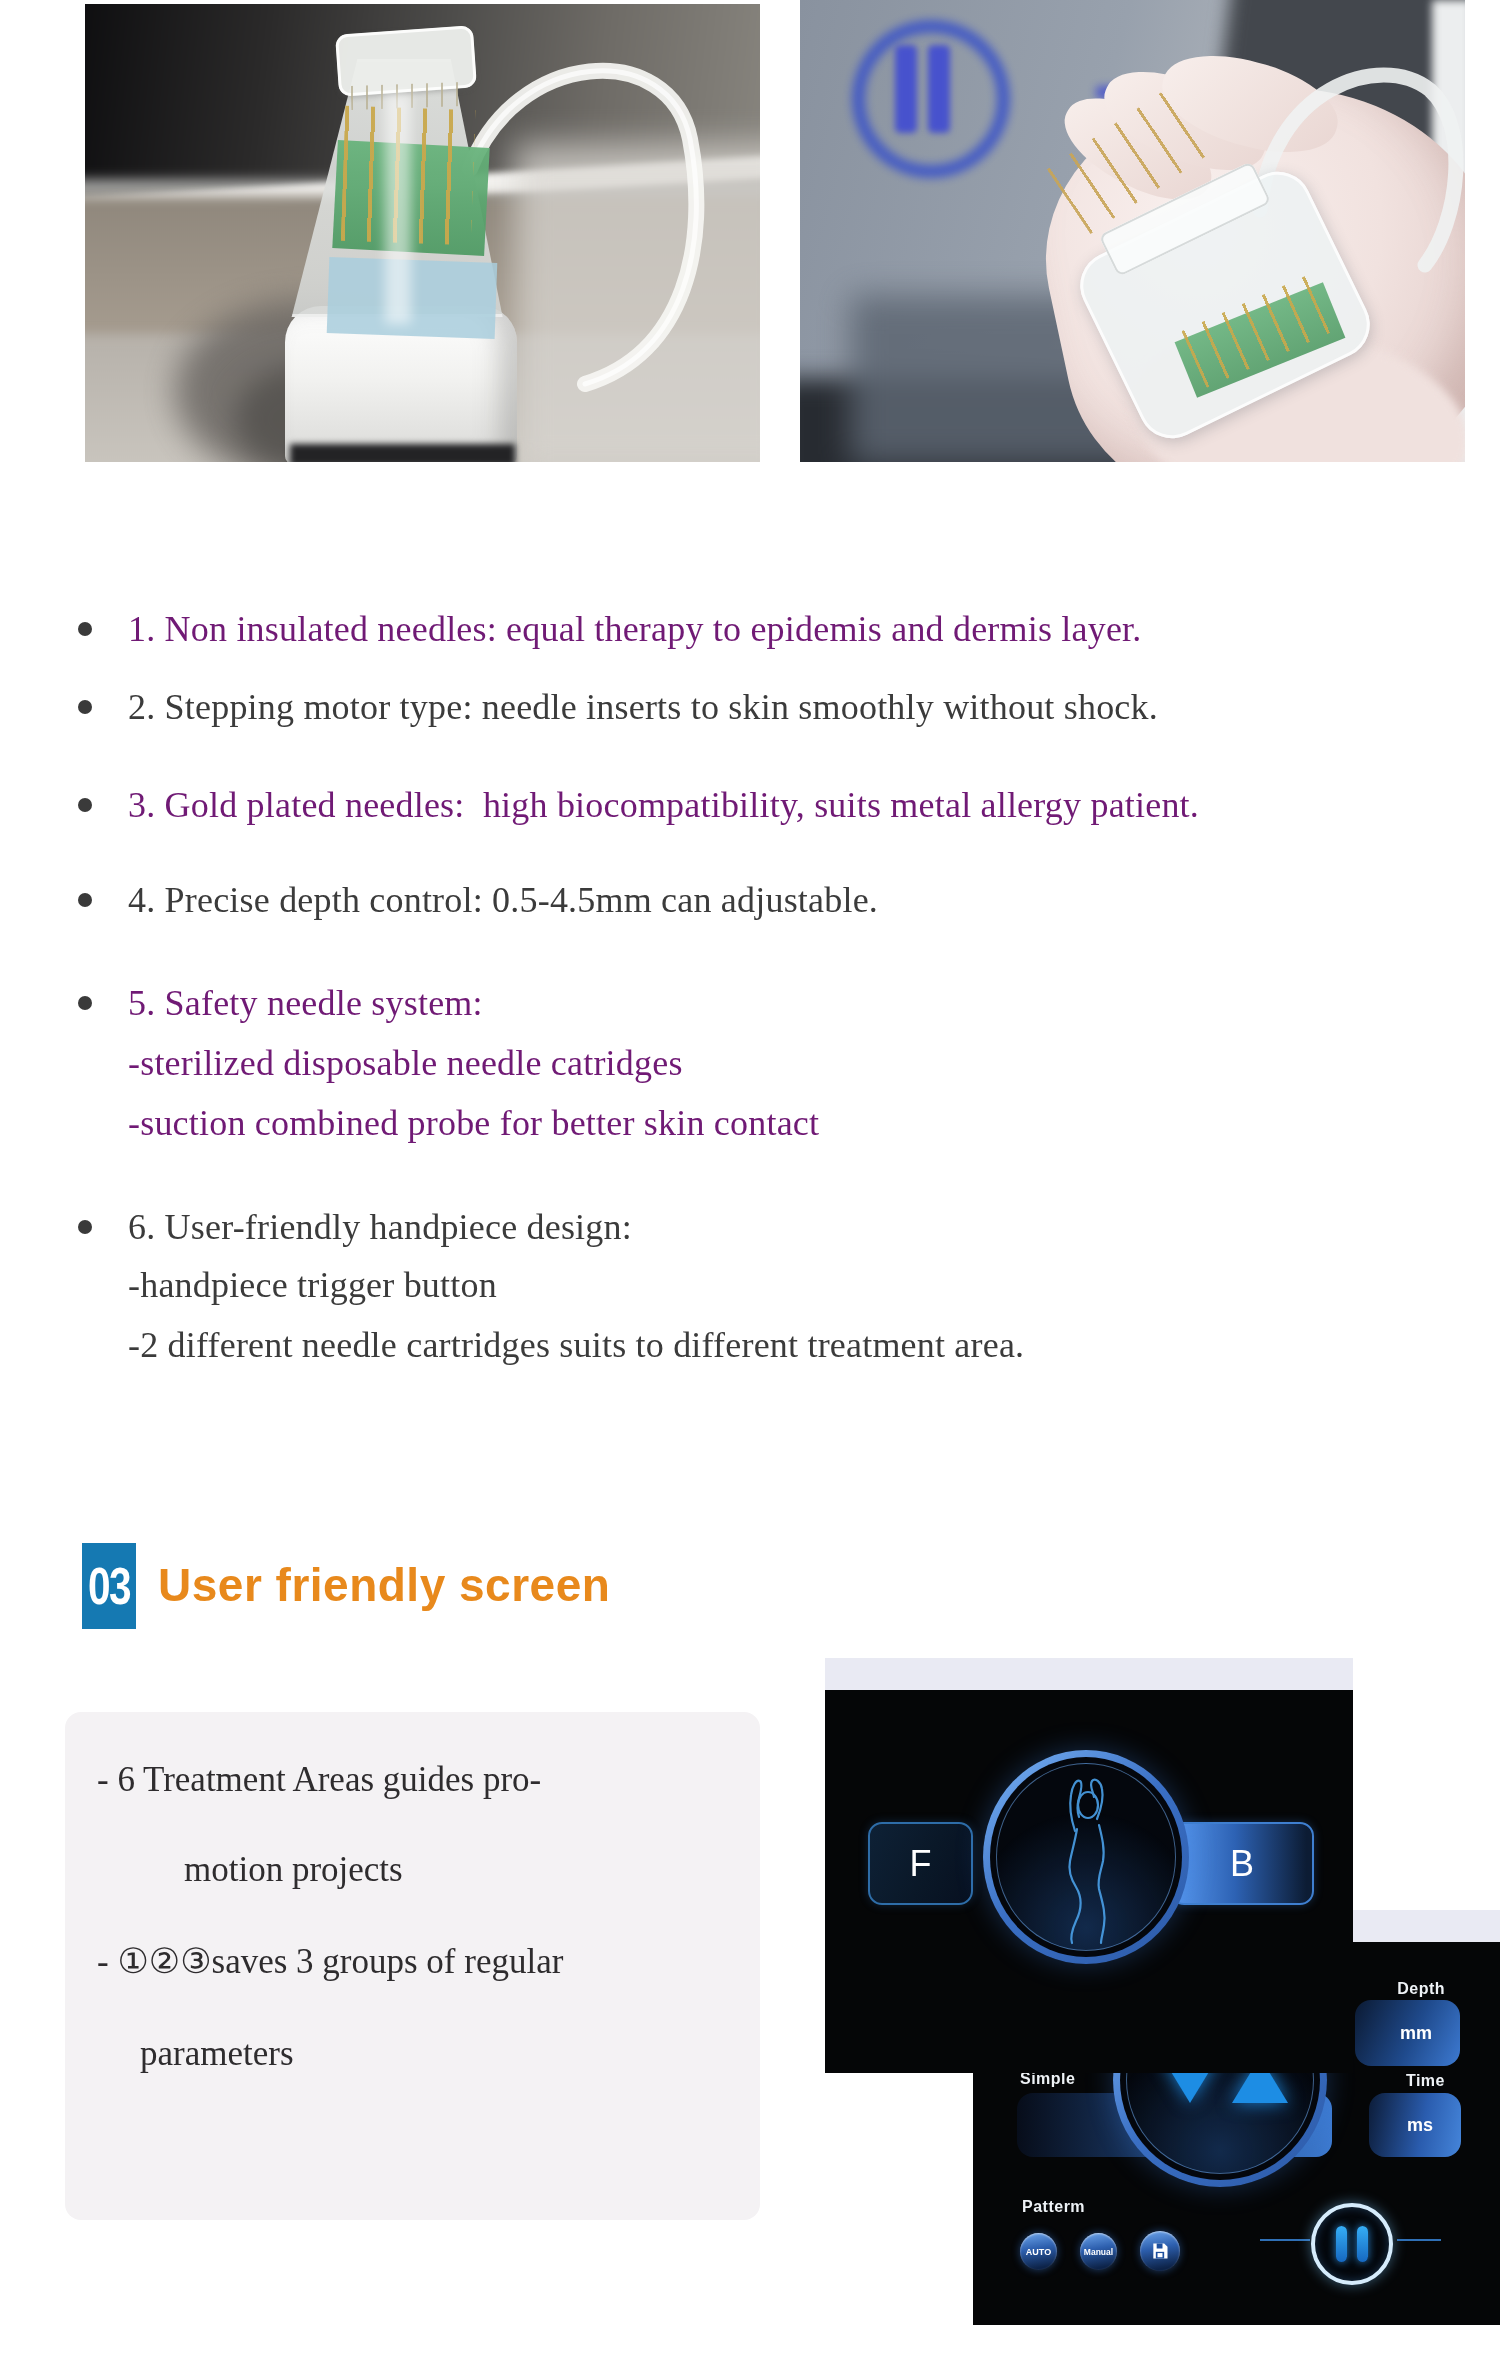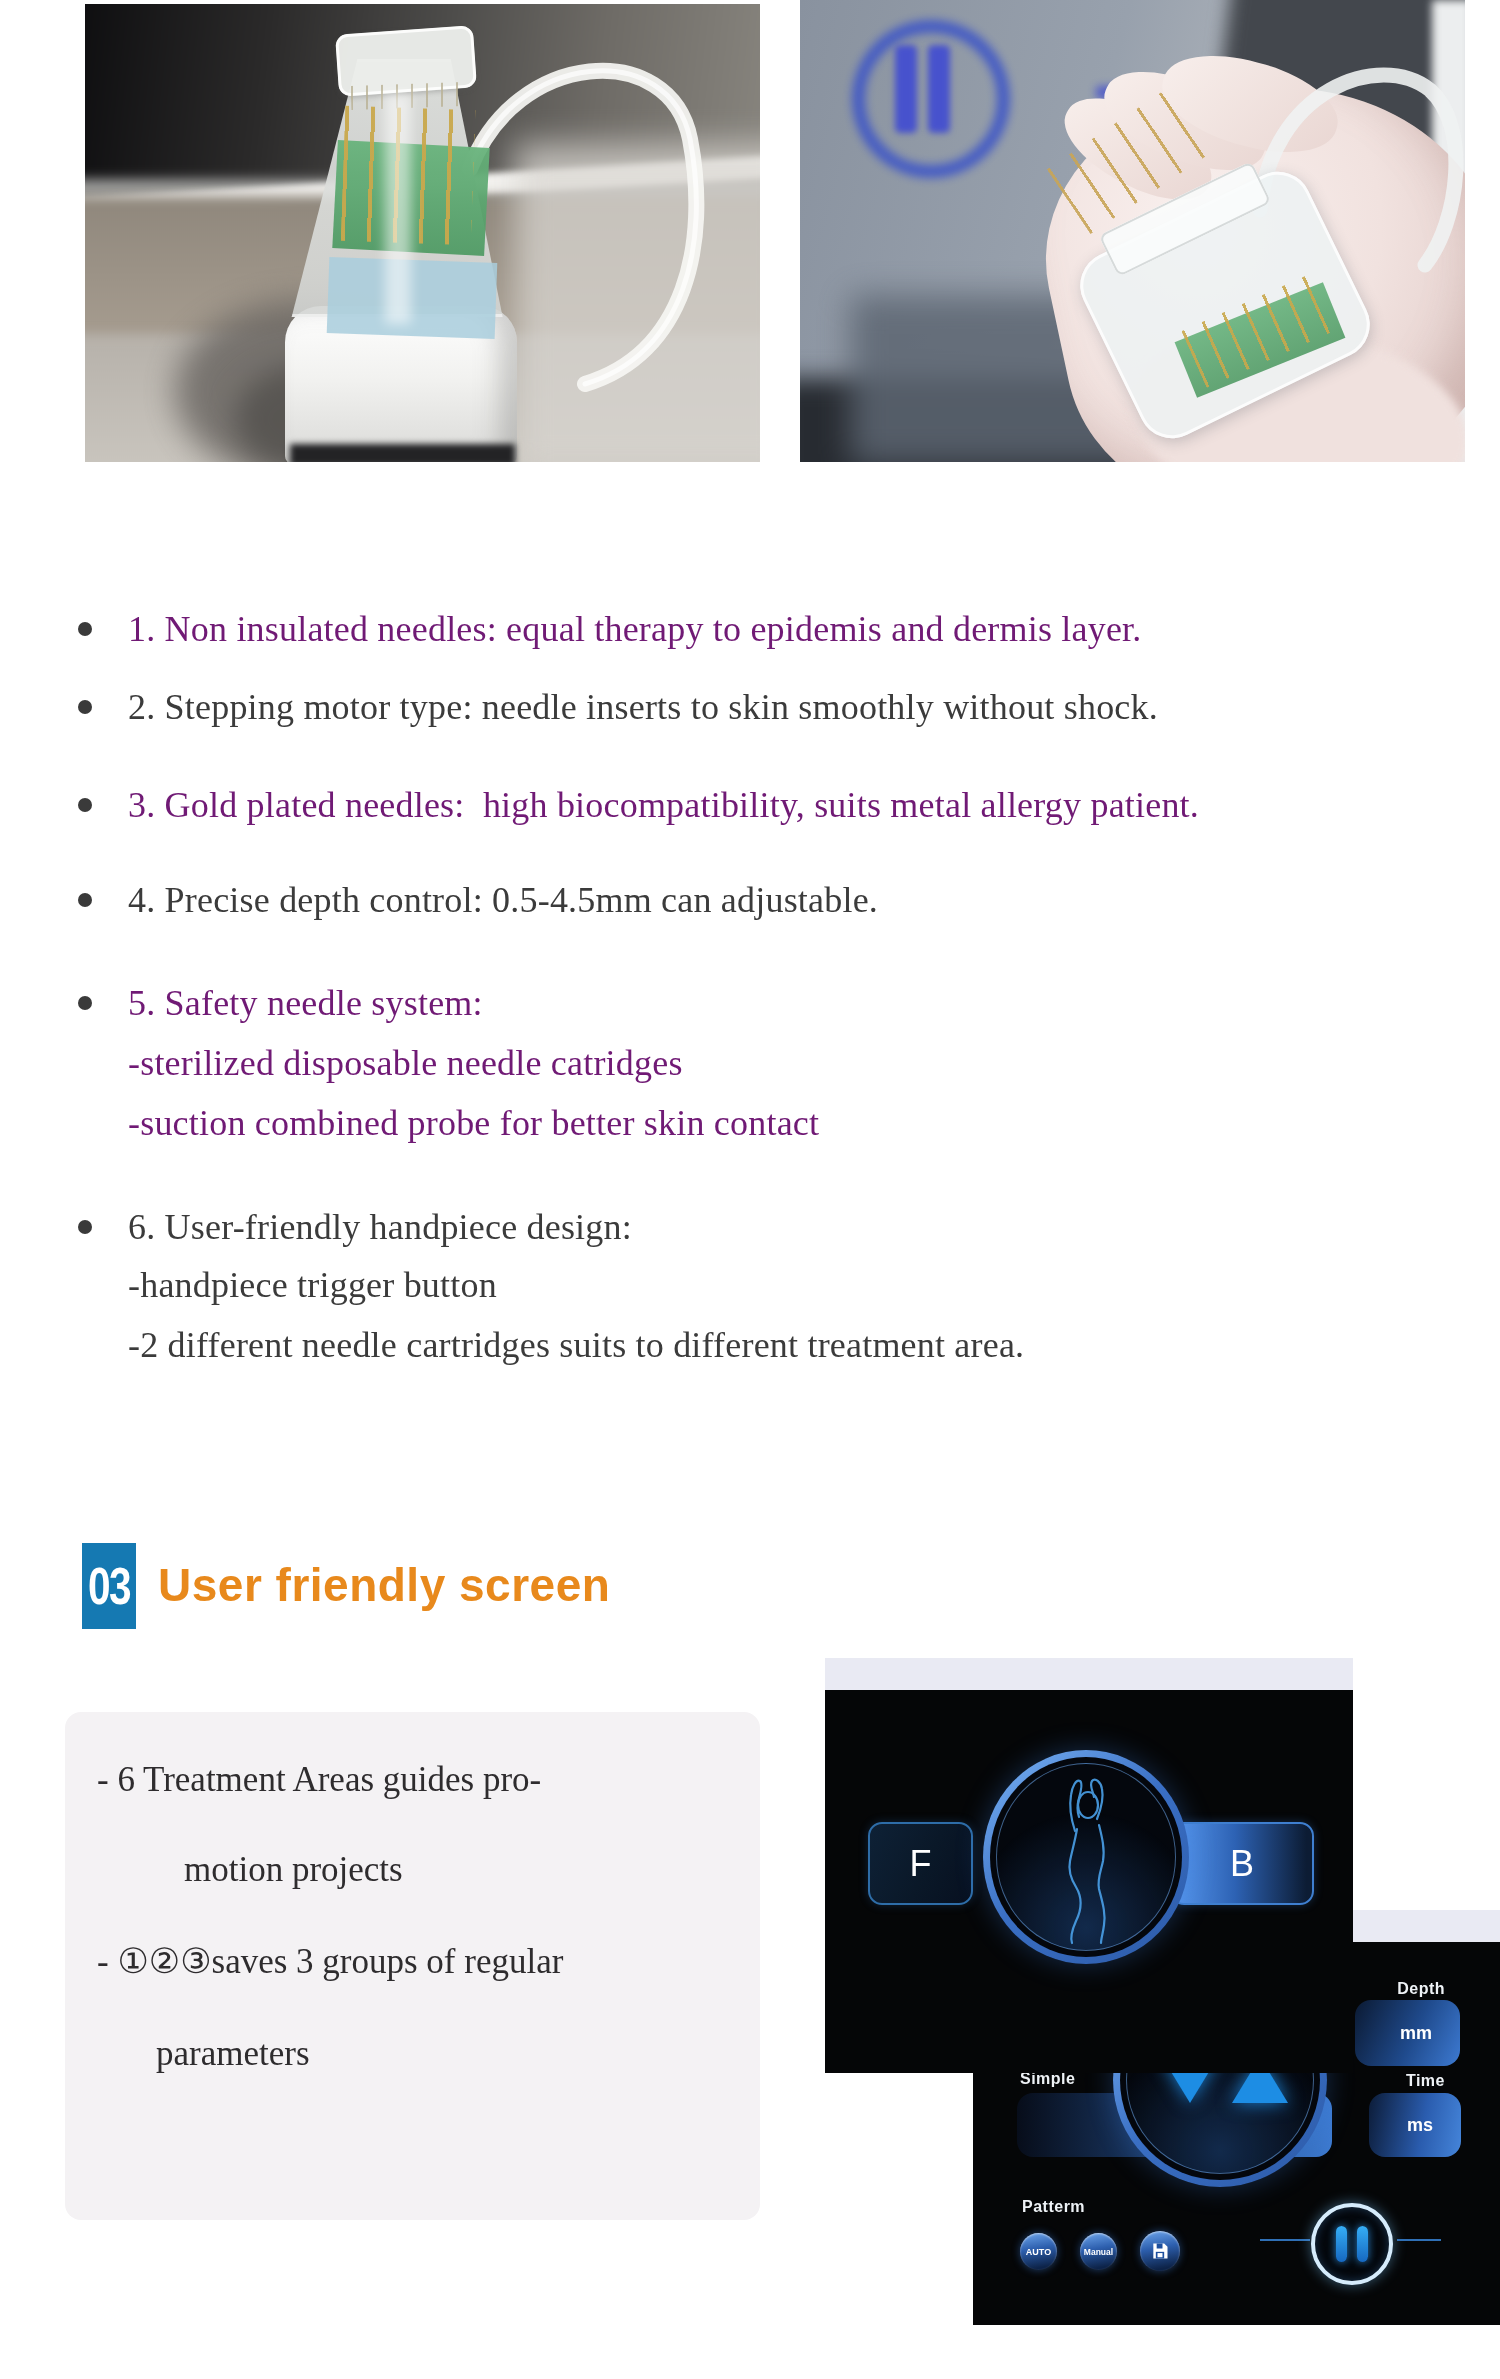--- a/index.html
+++ b/index.html
@@ -200,21 +200,21 @@
 
   <div class="badge">
     <span>03</span>
   </div>
   <div class="sec-title">User friendly screen</div>
 
   <div class="ibox">
     <div class="ln" style="left:32px;top:46px;">- 6 Treatment Areas guides pro-</div>
     <div class="ln" style="left:91px;top:136px;margin-left:28px;">motion projects</div>
     <div class="ln" style="left:32px;top:228px;">- ①②③saves 3 groups of regular</div>
-    <div class="ln" style="left:91px;top:320px;">parameters</div>
+    <div class="ln" style="left:75px;top:320px;">parameters</div>
   </div>
 
   <div class="screen" style="left:973px;top:1910px;width:527px;height:415px;">
     <div class="strip"></div>
 
     <div class="uilabel" style="left:47px;top:160px;">Simple</div>
     <div class="vbar bar-left" style="left:44px;top:183px;width:315px;height:64px;"></div>
 
     <div class="uilabel" style="right:55px;top:70px;">Depth</div>
     <div class="vbar bar-mm" style="right:40px;top:90px;width:105px;height:66px;">

